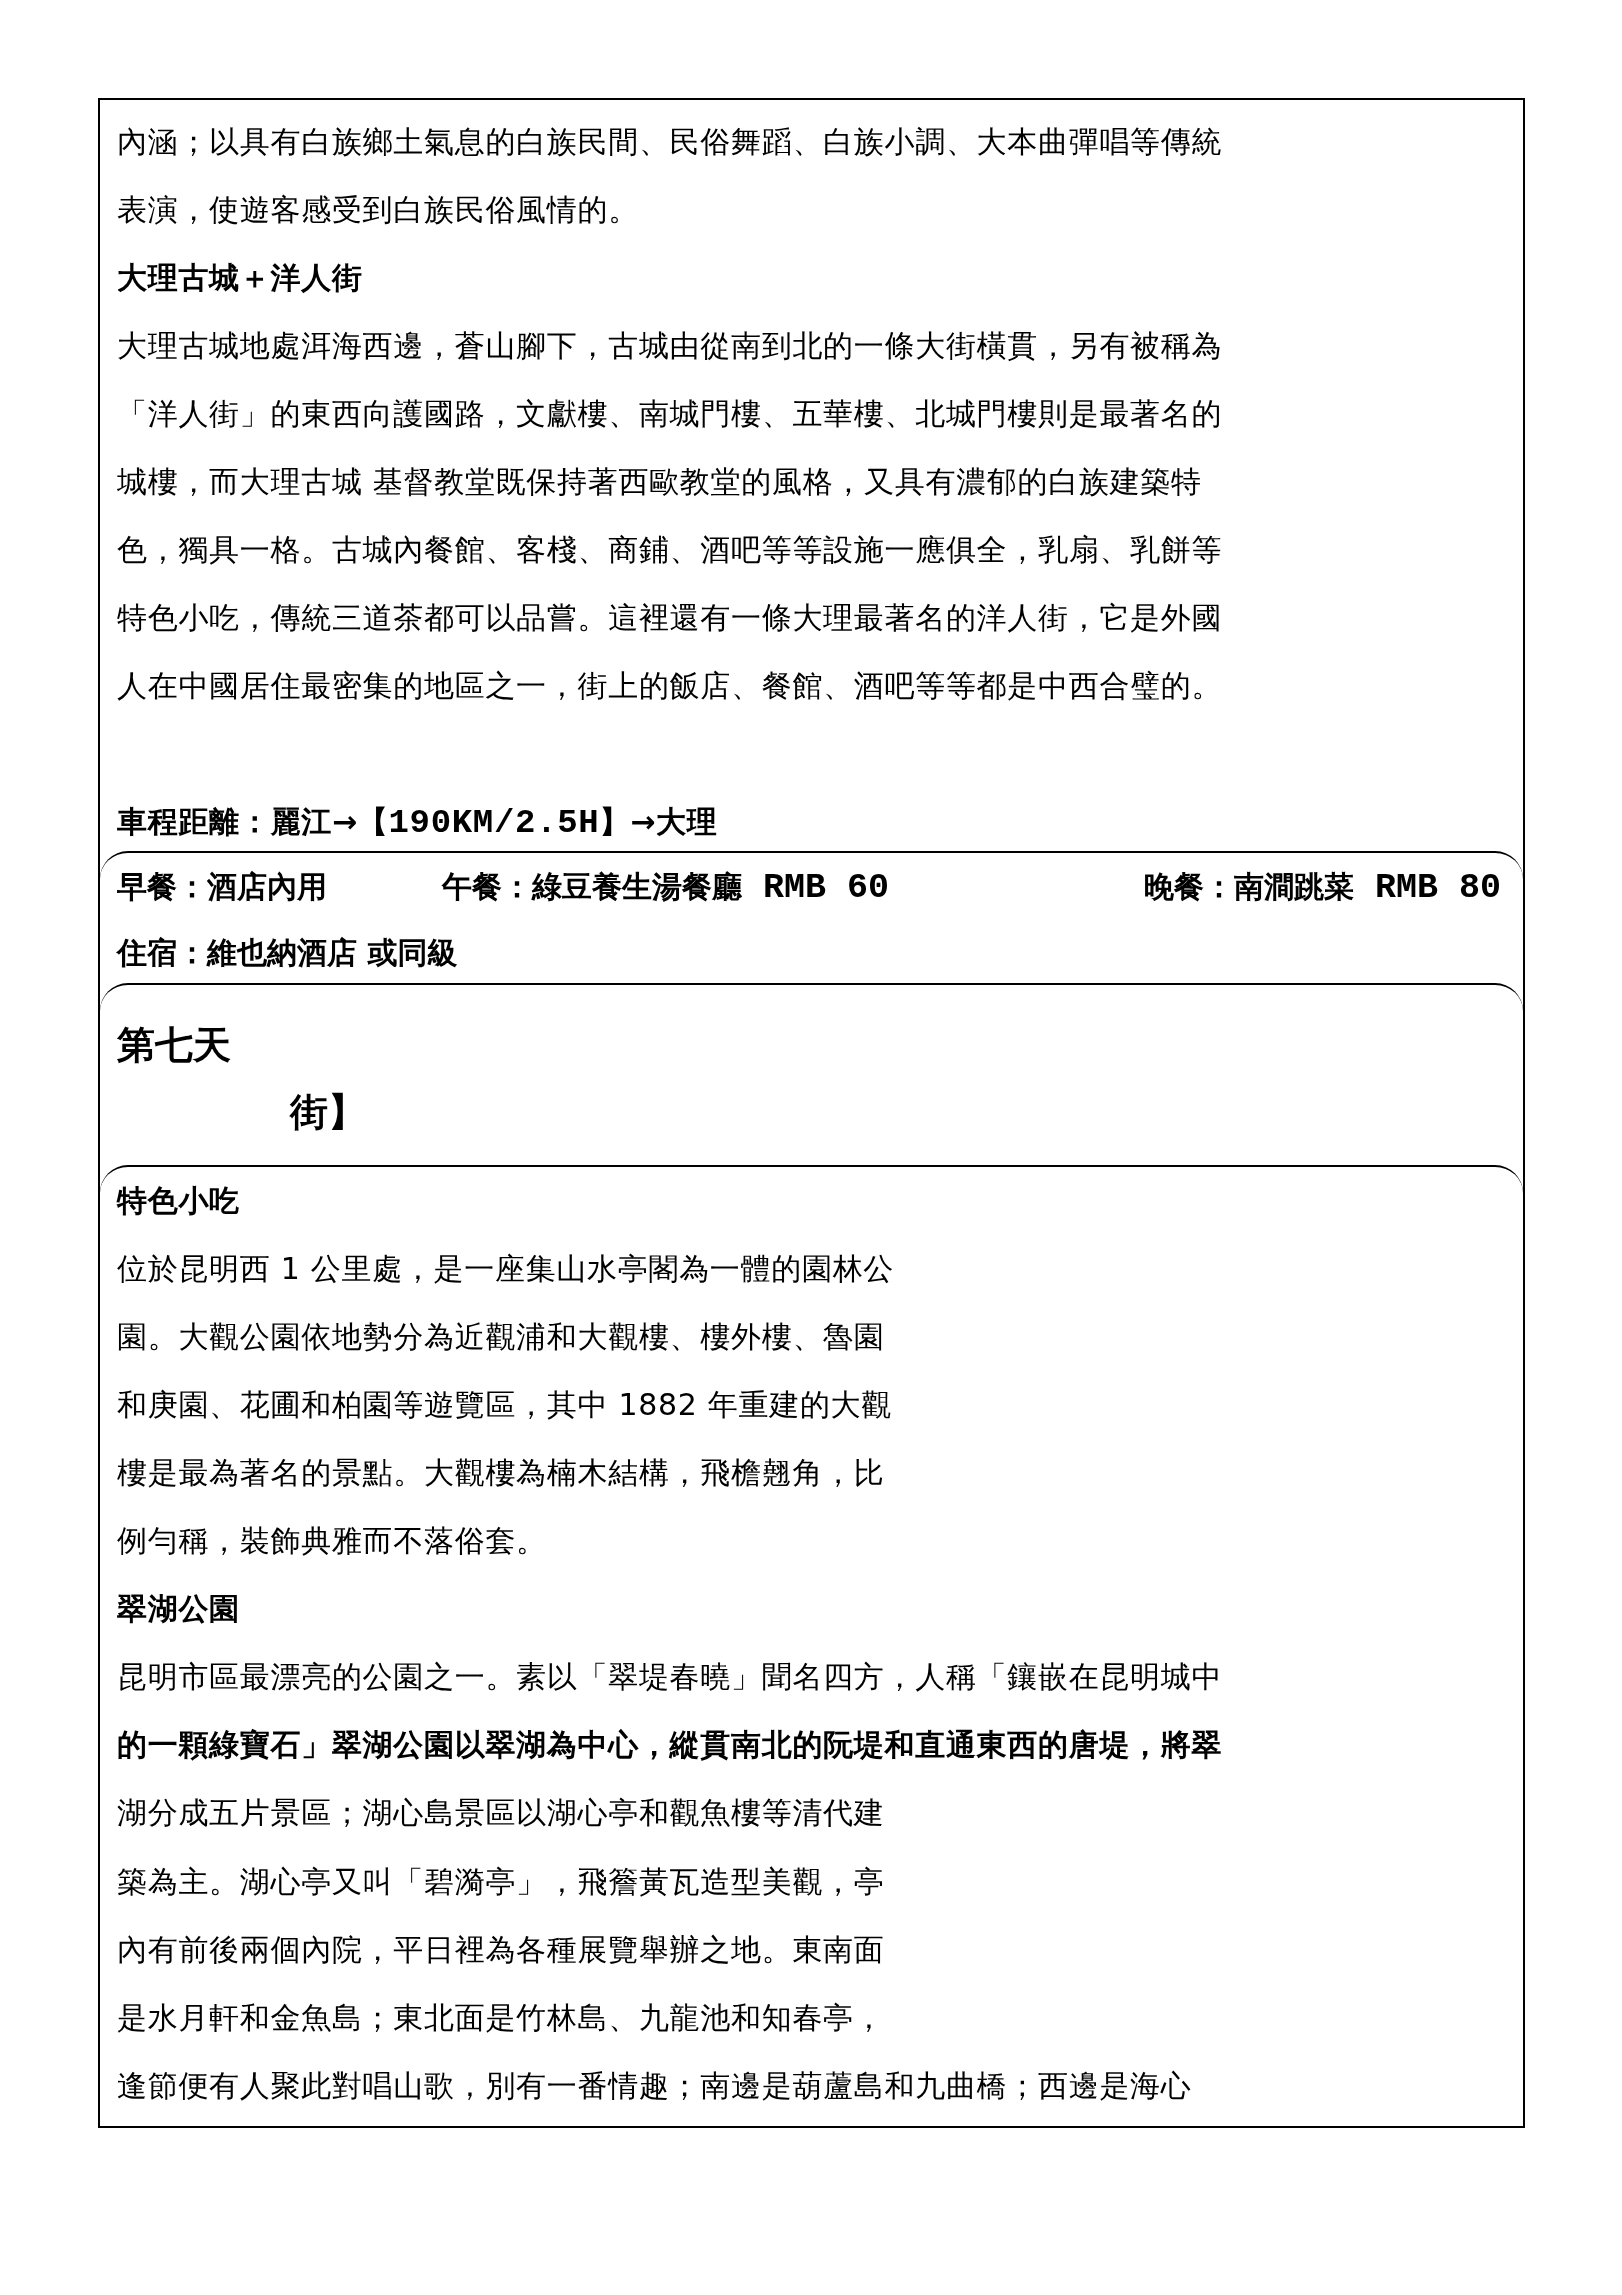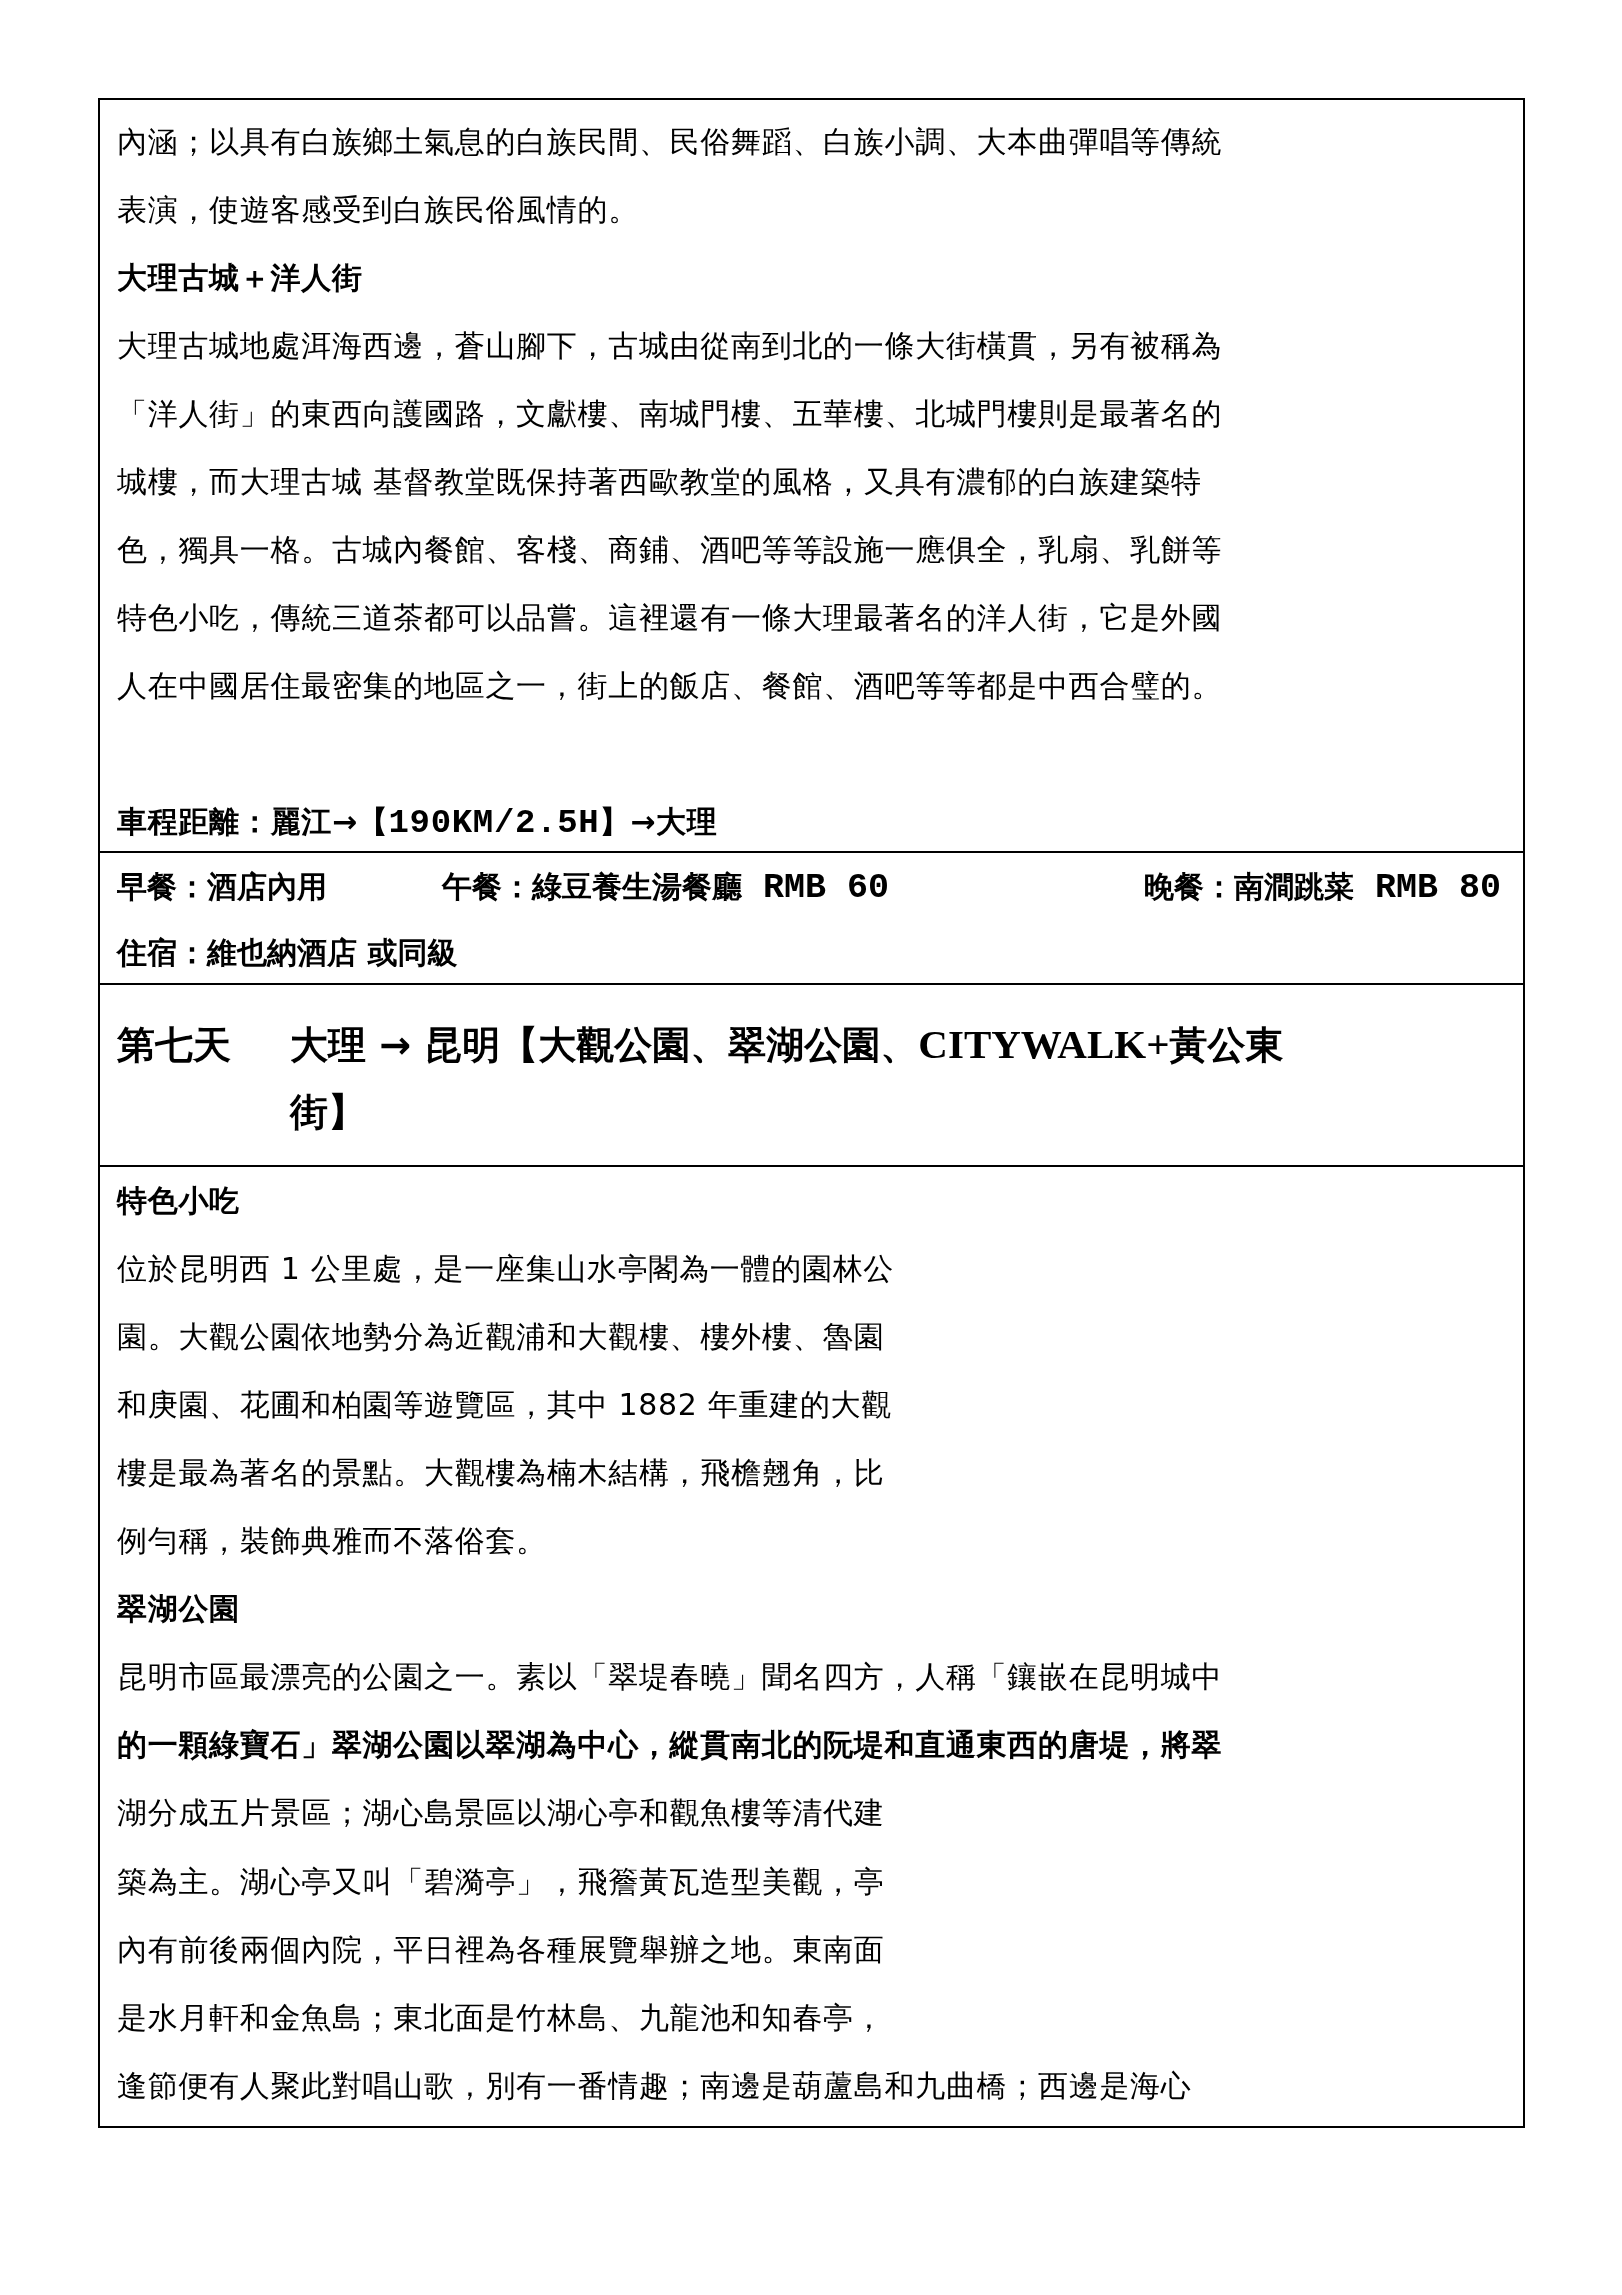--- a/index.html
+++ b/index.html
@@ -1,20 +1,20 @@
 <!DOCTYPE html>
 <html style="font-size:10.5px"><head>
 <meta charset="utf-8">
 <style>
   html, body { margin: 0; padding: 0; background: #ffffff; }
   body { width: 1622px; height: 2295px; position: relative; overflow: hidden;
          font-family: "DejaVu Sans", "Liberation Sans", sans-serif; color: #000; }
   .table { position: absolute; left: 98px; top: 98px; width: 1427px; height: 2030px;
            border: 2.6px solid #000; box-sizing: border-box; }
-  .row { position: absolute; left: 0; right: 0; box-sizing: border-box; }
+  .row { position: absolute; left: 0; right: 0; box-sizing: border-box; border-radius: 28px; }
   .row + .row { border-top: 2.6px solid #000; }
   .r1 { top: 0; height: 751px; }
   .r2 { top: 751px; height: 133px; }
   .r3 { top: 883px; height: 234px; }
   .r4 { top: 1065px; height: 963px; }
   .txt { position: absolute; left: 17px; font-size: 30px; line-height: 68px; white-space: nowrap; letter-spacing: 0.7px; }
   .bold { font-weight: bold; }
   .num { font-family: Liberation Mono, monospace; }
   .meal { position: absolute; top: 14.4px; font-size: 30px; font-weight: bold; white-space: nowrap; }
   .meal .num { font-size: 35px; }
@@ -41,21 +41,20 @@
 
   <div class="row r2">
     <div class="meal" style="left:17px;">早餐：酒店內用</div>
     <div class="meal" style="left:342px;"><span>午餐：綠豆養生湯餐廳</span>&nbsp;&nbsp;<span class="num">RMB 60</span></div>
     <div class="meal" style="left:1044px;"><span>晚餐：南澗跳菜</span>&nbsp;&nbsp;<span class="num">RMB 80</span></div>
     <div class="meal" style="left:17px; top:80px;">住宿：維也納酒店  或同級</div>
   </div>
 
   <div class="row r3">
     <div class="day" style="left:17px;">第七天</div>
-    <div class="day" style="left:190px;"><span>大理 → 昆明【大觀公園、翠湖公園、</span><span class="latin">CITYWALK+</span><span>黃公東</span></div>
     <div class="day" style="left:190px; top:102px;">街】</div>
   </div>
 
   <div class="row r4">
     <div class="txt bold" style="top:0px;">特色小吃</div>
     <div class="txt" style="top:68px;">位於昆明西 1 公里處，是一座集山水亭閣為一體的園林公</div>
     <div class="txt" style="top:136px;">園。大觀公園依地勢分為近觀浦和大觀樓、樓外樓、魯園</div>
     <div class="txt" style="top:204px;">和庚園、花圃和柏園等遊覽區，其中 1882 年重建的大觀</div>
     <div class="txt" style="top:272px;">樓是最為著名的景點。大觀樓為楠木結構，飛檐翹角，比</div>
     <div class="txt" style="top:340px;">例勻稱，裝飾典雅而不落俗套。</div>

